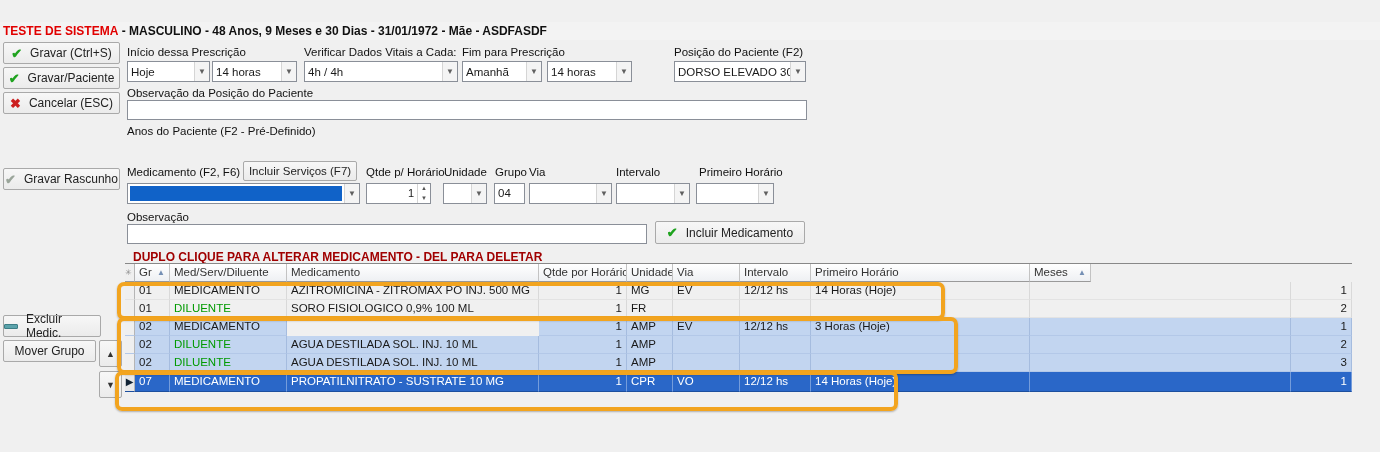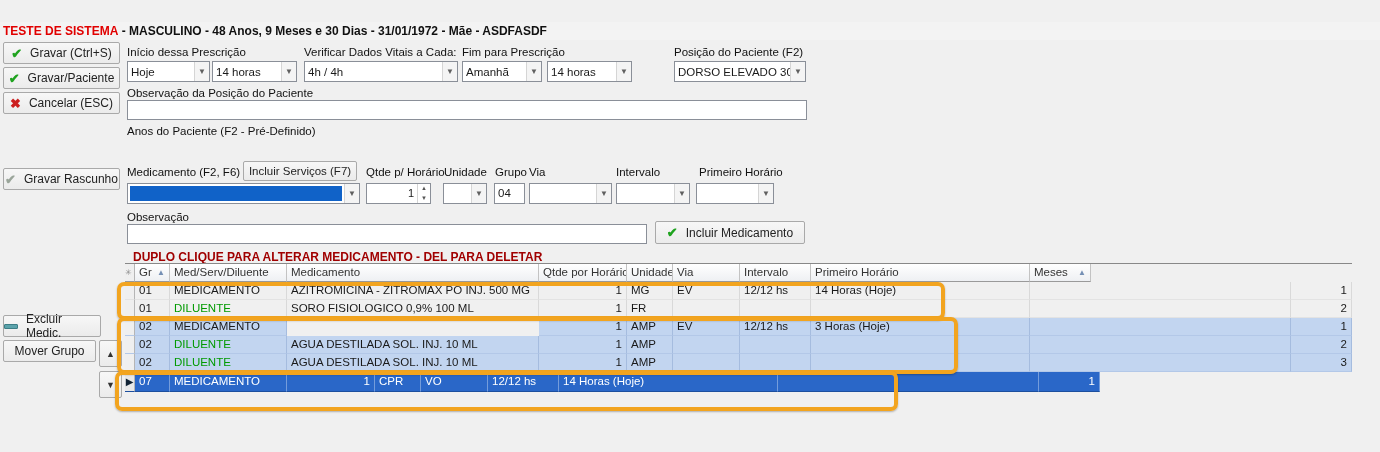--- a/index.html
+++ b/index.html
@@ -282,20 +282,21 @@
           <div class="c" style="width: 67px;"></div>
           <div class="c" style="width: 71px;"></div>
           <div class="c" style="width: 219px;"></div>
           <div class="c" style="width: 261px;"></div>
           <div class="c right" style="width: 61px;">3</div>
         </div>
         <div class="grow selected">
           <div class="c sel" style="width: 10px;">▶</div>
           <div class="c" style="width: 35px;">07</div>
           <div class="c tipo-MEDICAMENTO" style="width: 117px;">MEDICAMENTO</div>
+          <div class="c" style="width: 252px;">PROPATILNITRATO - SUSTRATE 10 MG</div>
           <div class="c right" style="width: 88px;">1</div>
           <div class="c" style="width: 46px;">CPR</div>
           <div class="c" style="width: 67px;">VO</div>
           <div class="c" style="width: 71px;">12/12 hs</div>
           <div class="c" style="width: 219px;">14 Horas (Hoje)</div>
           <div class="c" style="width: 261px;"></div>
           <div class="c right" style="width: 61px;">1</div>
         </div>
       </div>
   </div>

